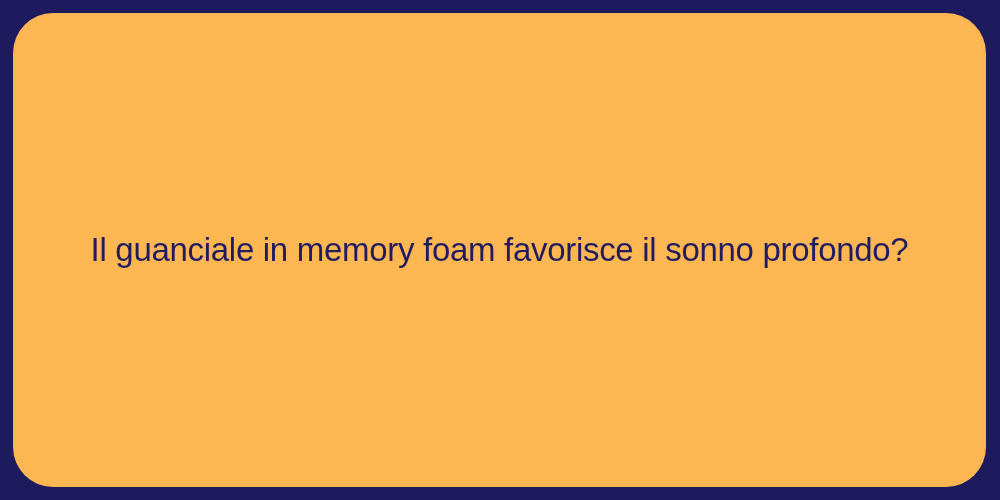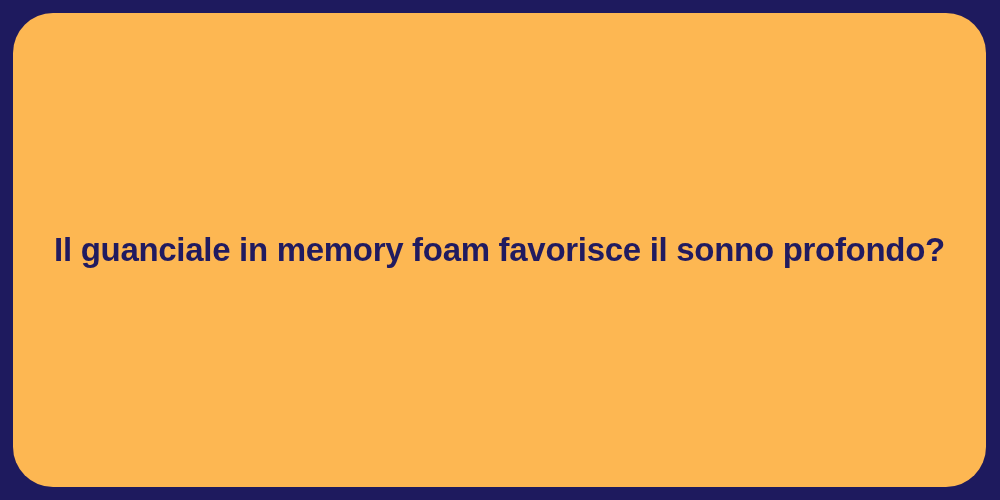--- a/index.html
+++ b/index.html
@@ -33,21 +33,21 @@
     display: flex;
     align-items: center;
     justify-content: center;
     padding: 0 40px;
   }
 
   #question-text {
     color: #211b60;
     font-family: "Liberation Sans", sans-serif;
     font-size: 35px;
-    font-weight: bold;
+    font-weight: normal;
     line-height: 1.25;
     letter-spacing: -0.3px;
     text-align: right;
     margin: 0;
     white-space: nowrap;
   }
 </style>
 </head>
 <body>
 

